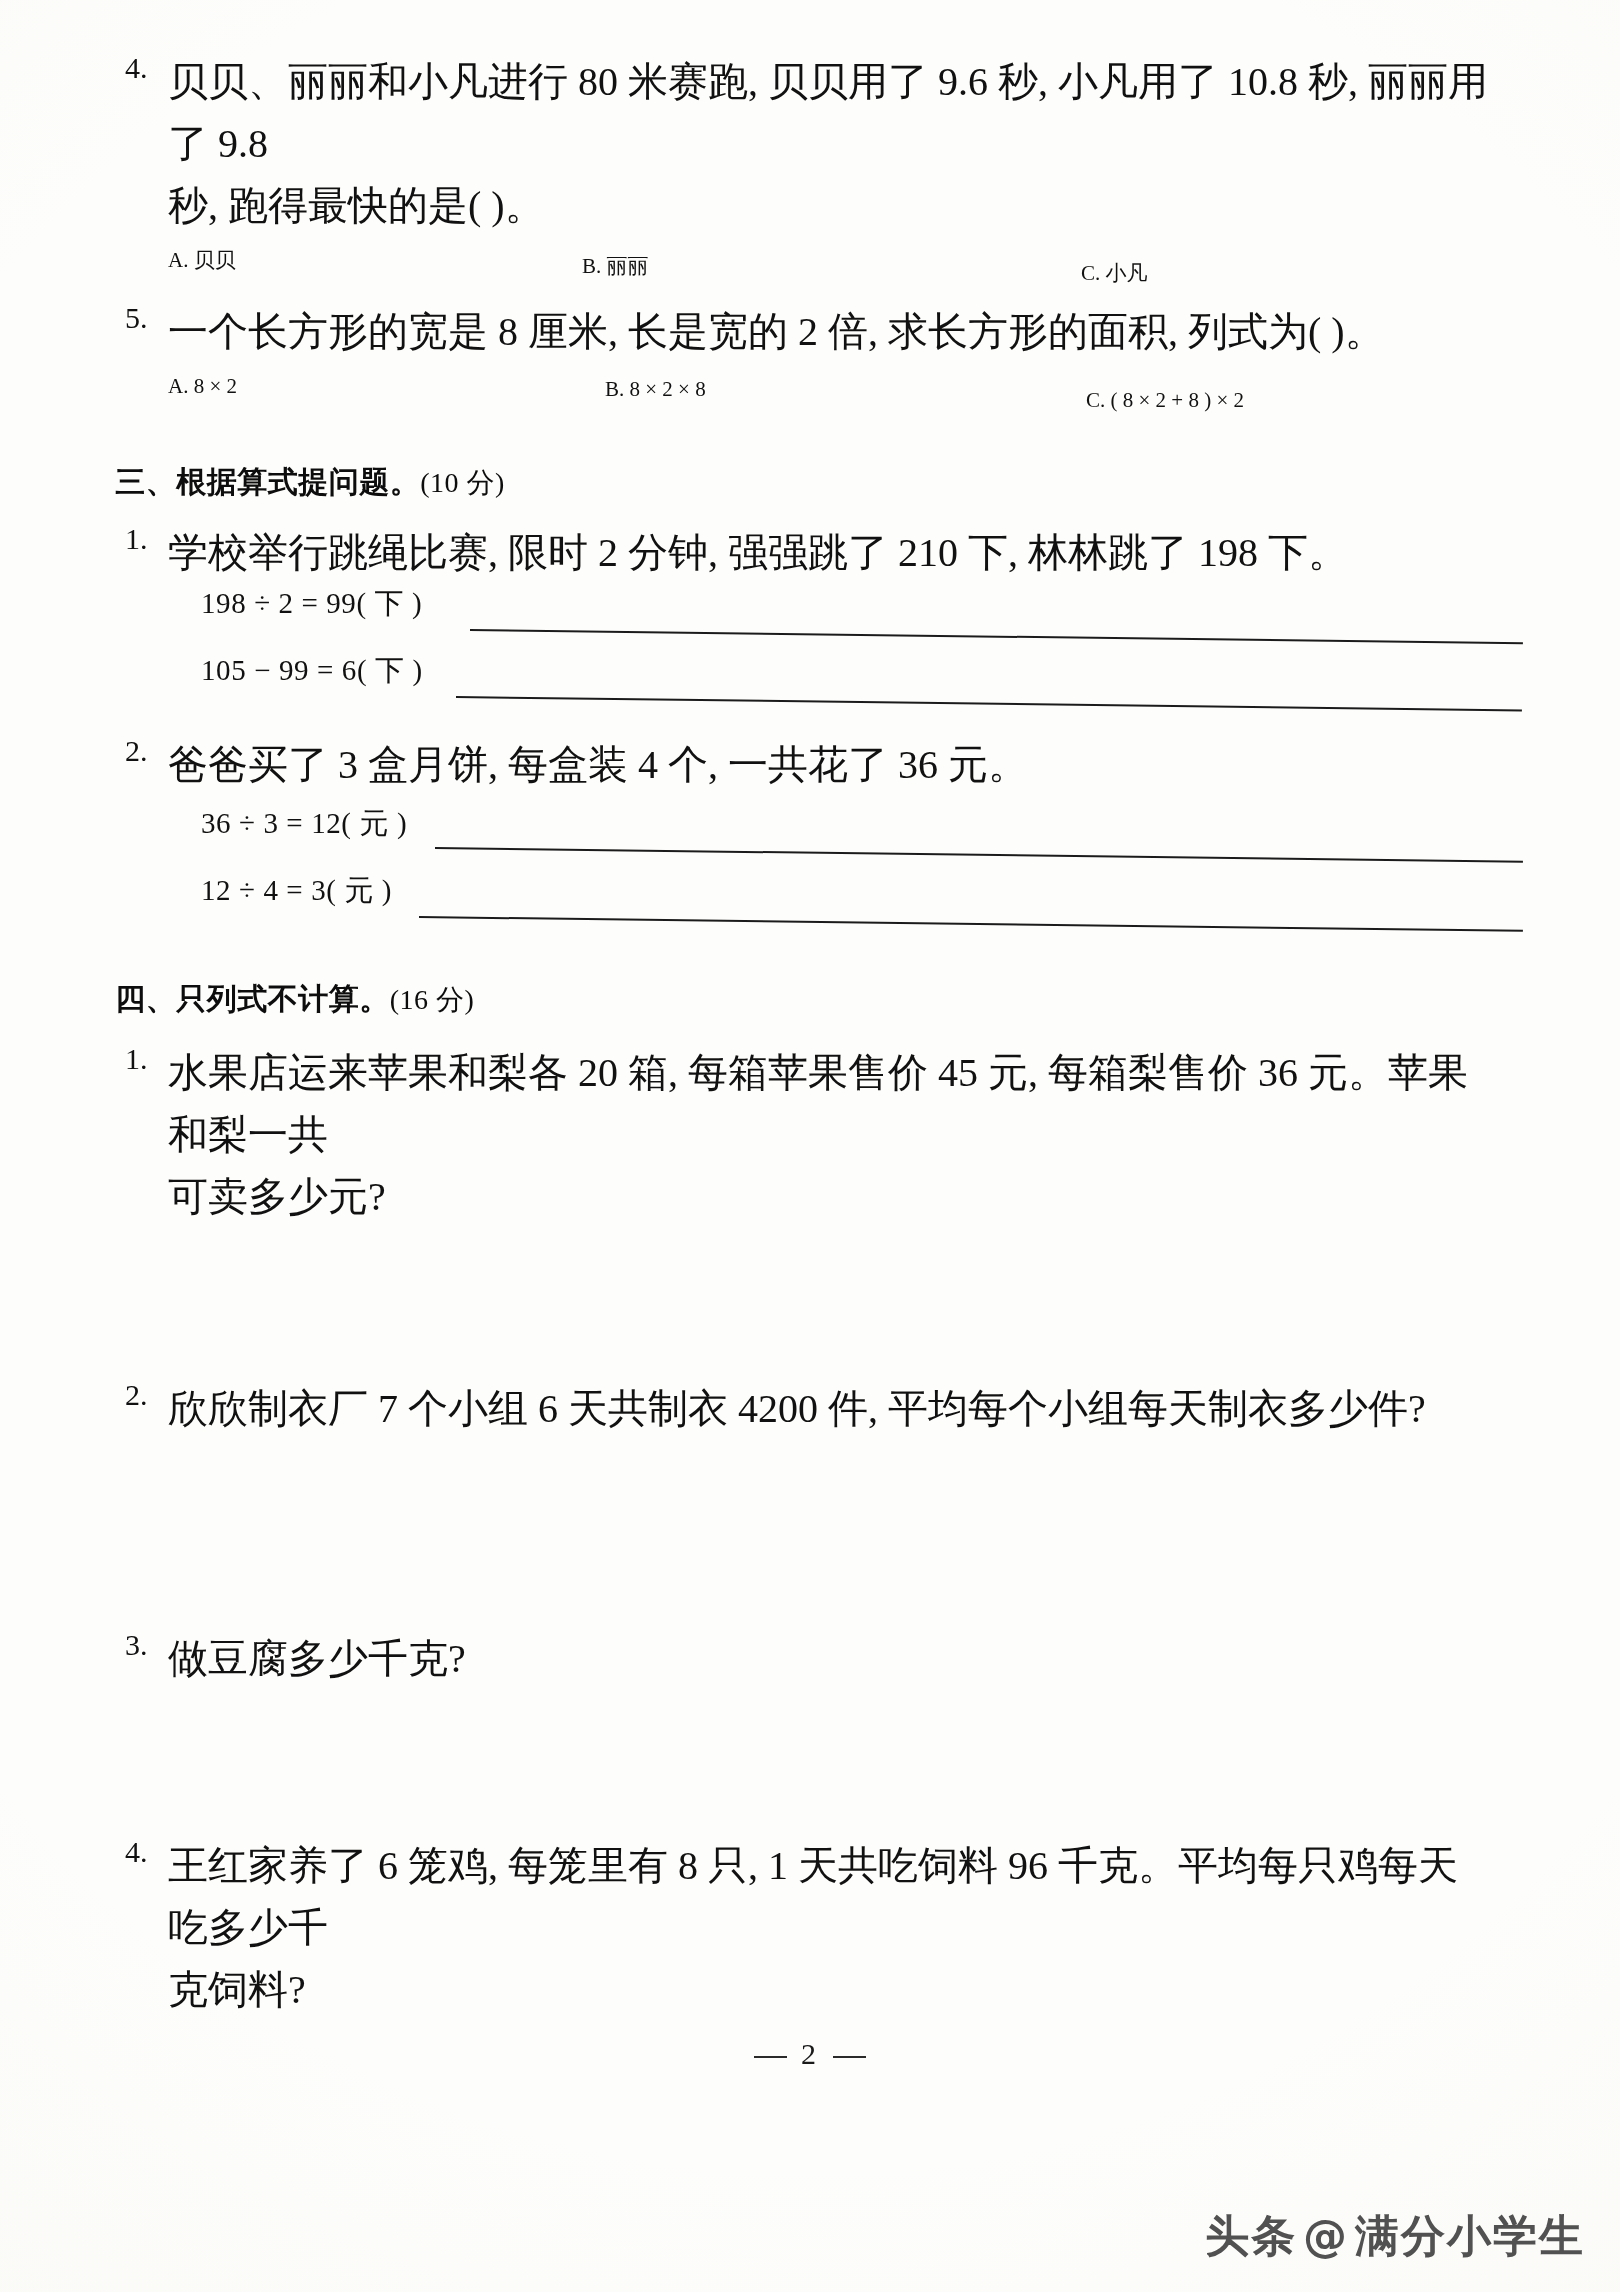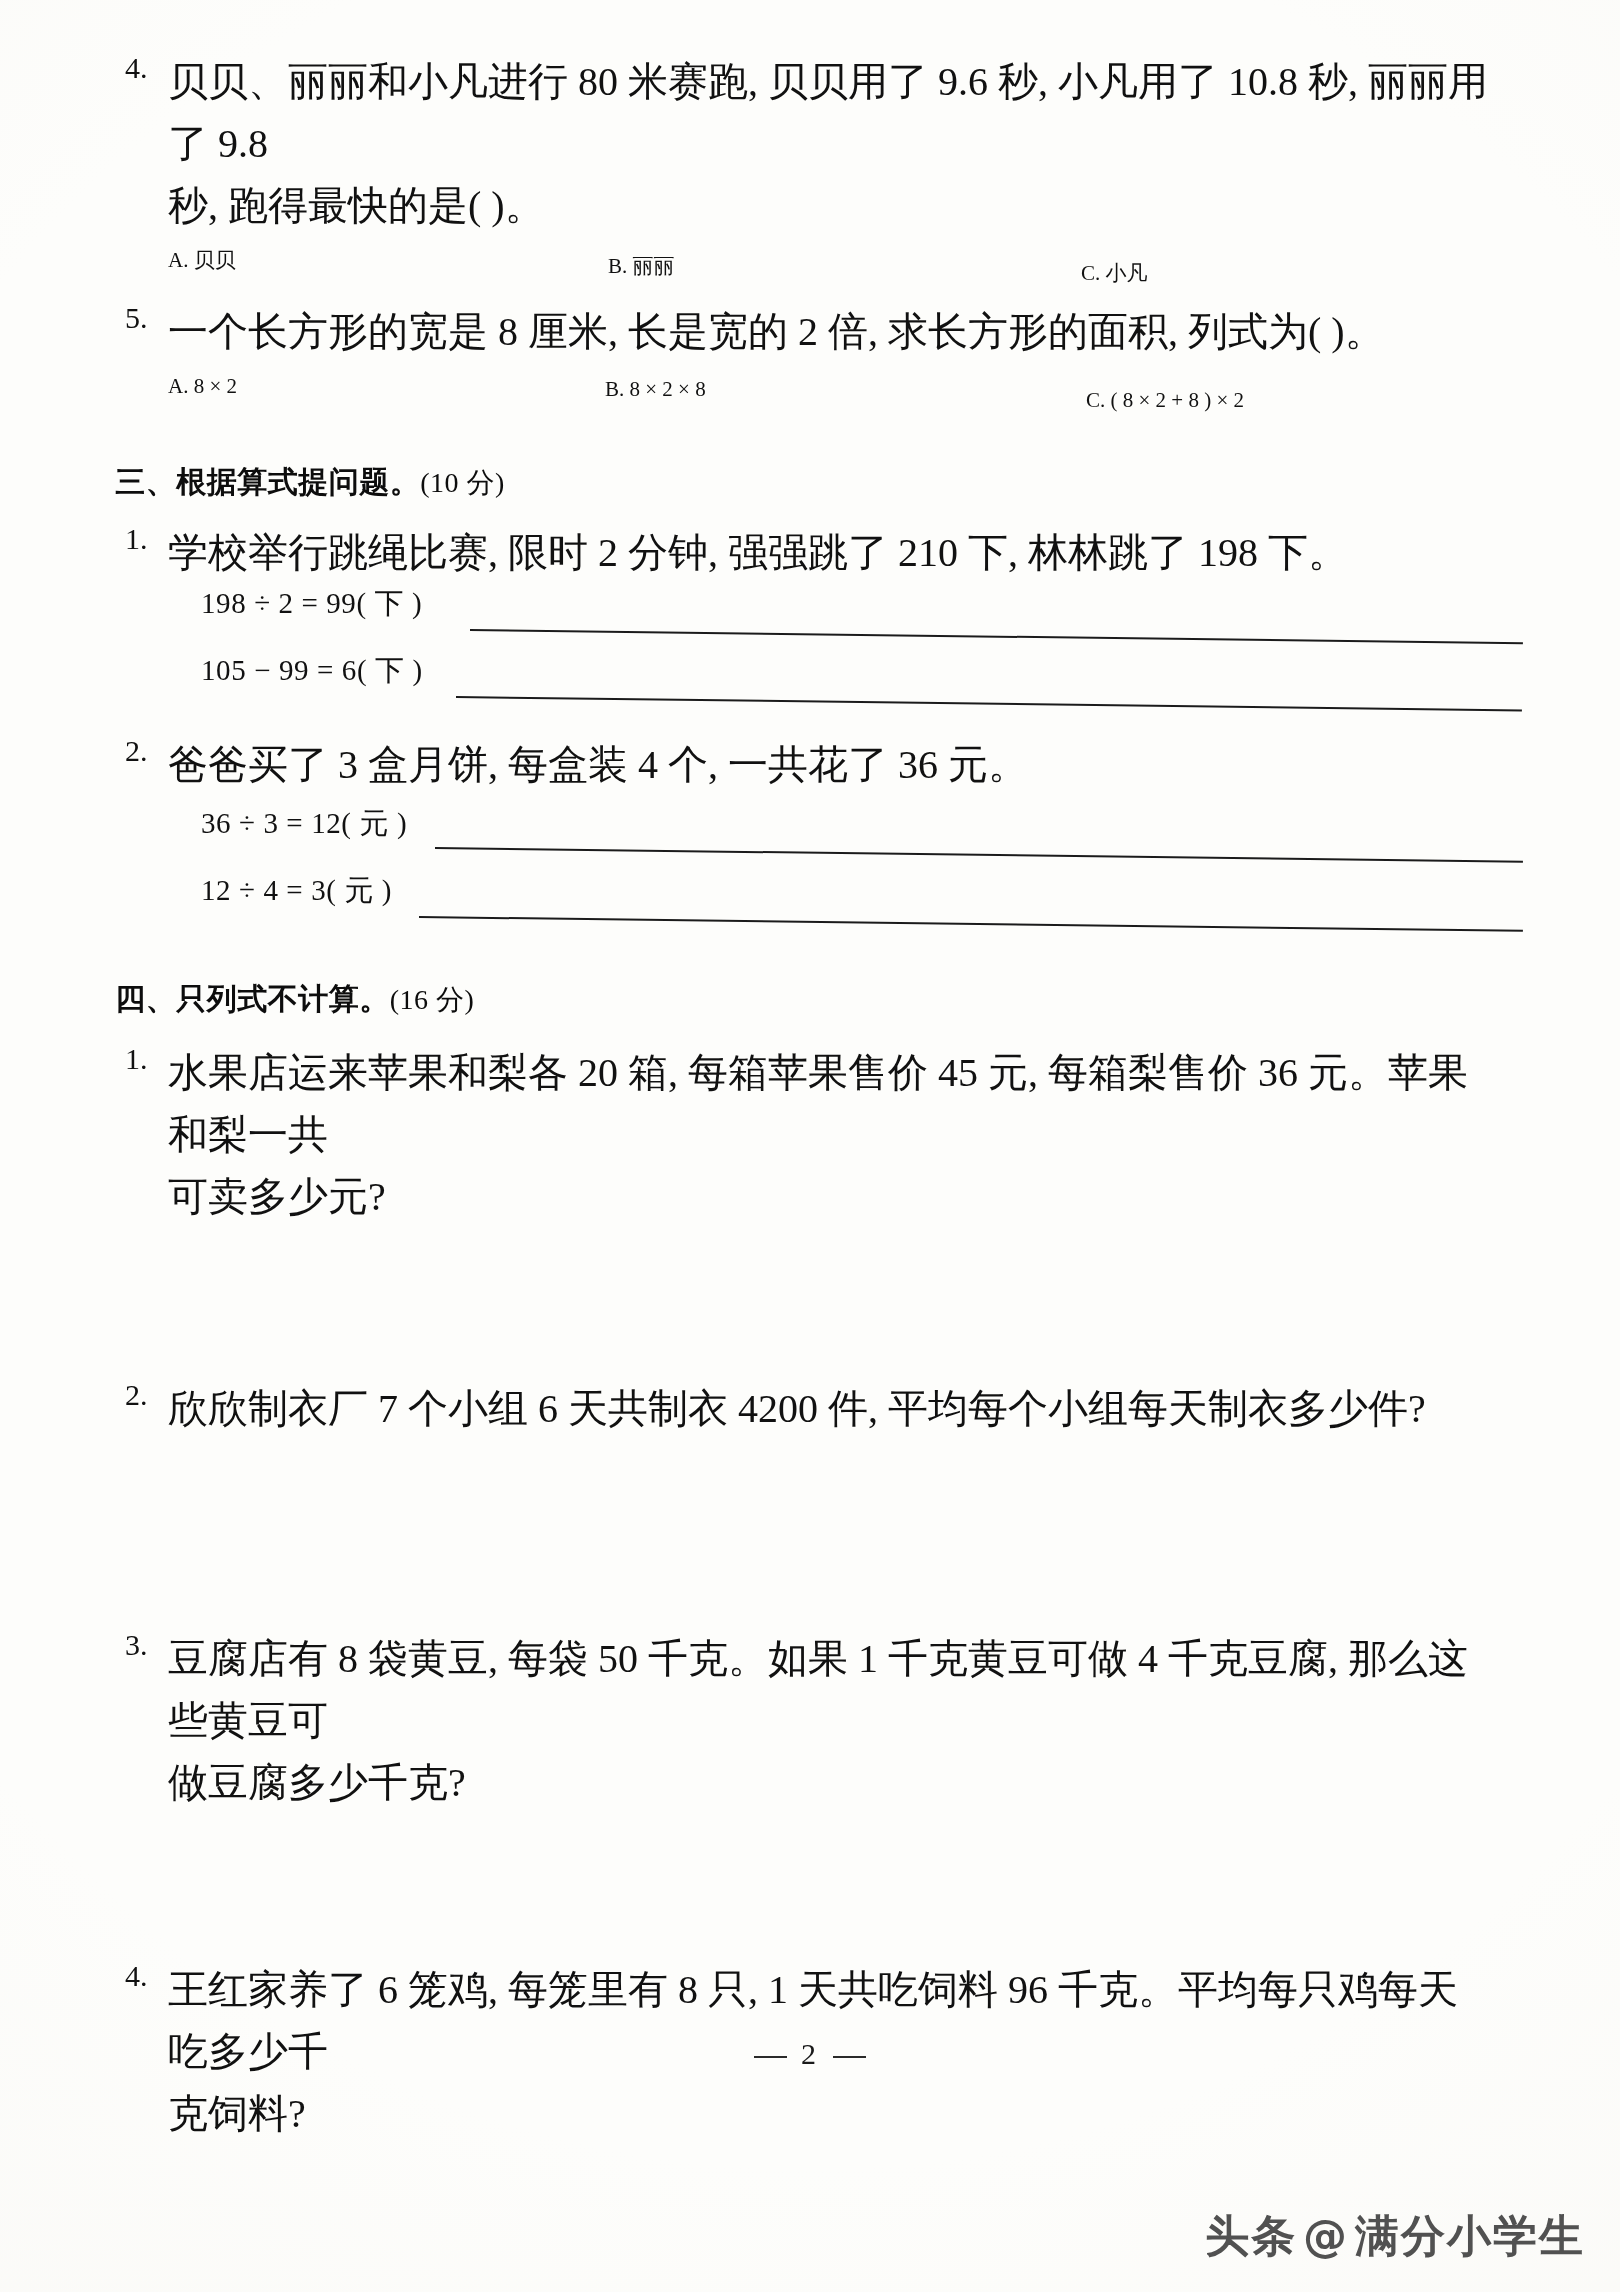--- a/index.html
+++ b/index.html
@@ -77,21 +77,21 @@
     height: 51px;
     margin-top: 9px;
     padding-left: 43px;
     font-size: 21px;
   }
   .choices .opt {
     position: absolute;
     white-space: nowrap;
   }
   .opt-a { left: 43px; }
-  .opt-b { left: 483px; }
+  .opt-b { left: 457px; }
   .opt-c { left: 941px; }
 
   .choices.q4 .opt-b { top: 5.9px; }
   .choices.q4 .opt-c { left: 956px; top: 12.7px; }
 
   .choices.q5 .opt-a { left: 43px; top: 2px; }
   .choices.q5 .opt-b { left: 480px; top: 4.9px; }
   .choices.q5 .opt-c { left: 961px; top: 15.7px; }
 
   
@@ -266,21 +266,20 @@
       <span class="q-idx">2.</span>
       <div class="q-body">
         <div>欣欣制衣厂 7 个小组 6 天共制衣 4200 件, 平均每个小组每天制衣多少件?</div>
       </div>
     </div>
     <div class="workspace" style="height:182px"></div>
 
     <div class="q">
       <span class="q-idx">3.</span>
       <div class="q-body">
-        <div>豆腐店有 8 袋黄豆, 每袋 50 千克。如果 1 千克黄豆可做 4 千克豆腐, 那么这些黄豆可</div>
         <div>做豆腐多少千克?</div>
       </div>
     </div>
     <div class="workspace" style="height:139px"></div>
 
     <div class="q">
       <span class="q-idx">4.</span>
       <div class="q-body">
         <div>王红家养了 6 笼鸡, 每笼里有 8 只, 1 天共吃饲料 96 千克。平均每只鸡每天吃多少千</div>
         <div>克饲料?</div>

